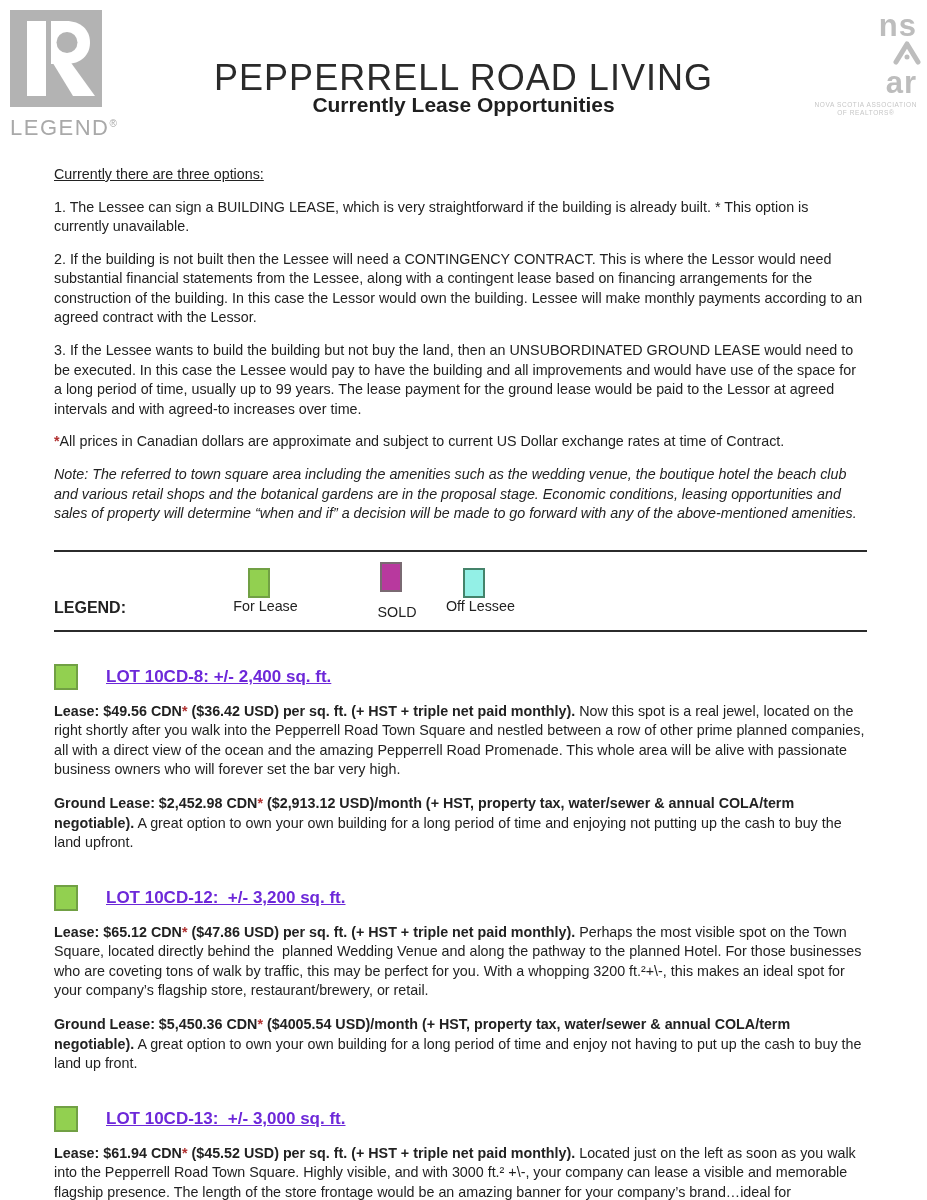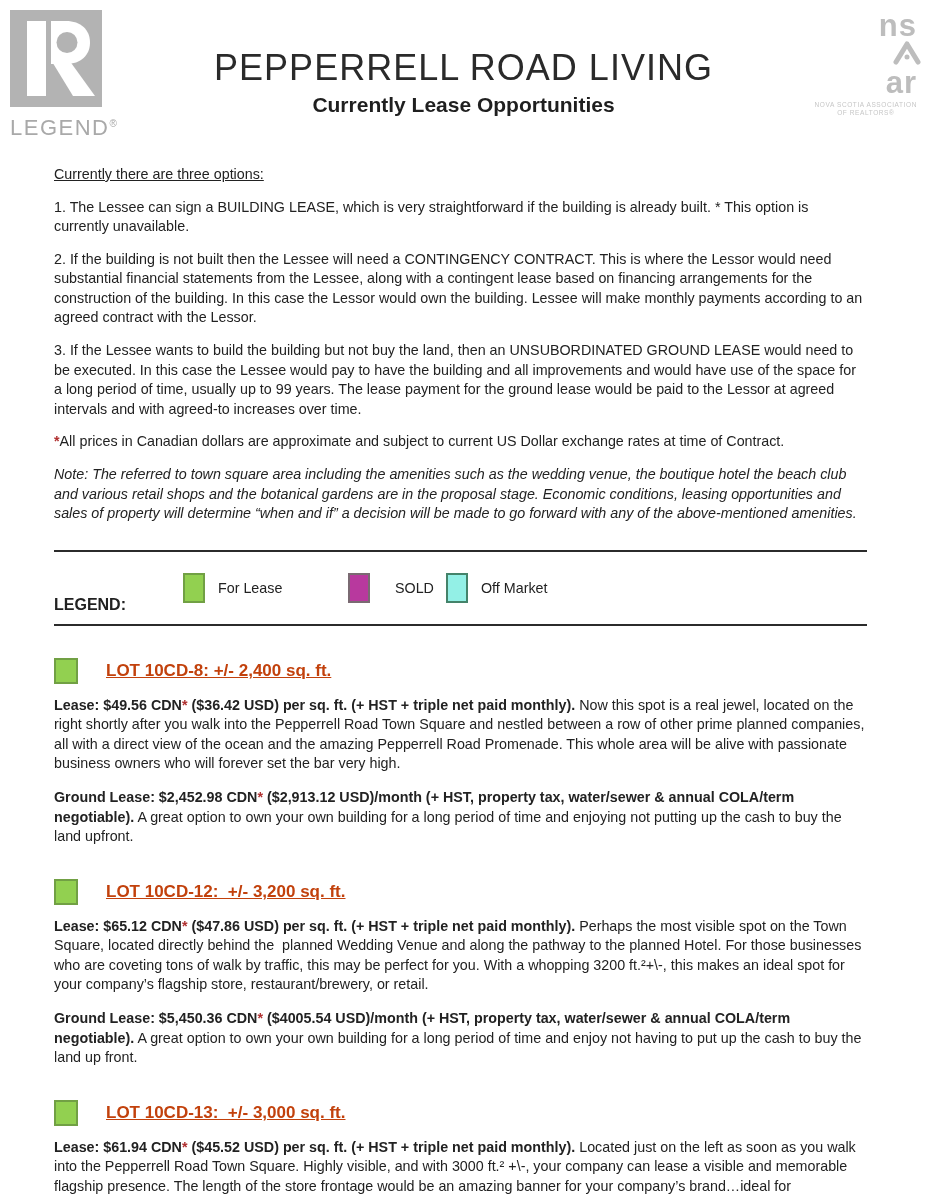--- a/index.html
+++ b/index.html
@@ -28,21 +28,21 @@
     color: #bdbdbd; font-size: 31px; font-weight: 600; letter-spacing: 1px;
     line-height: 0.8;
     flex-direction: column;
   }
   .nsar-main .roof { margin: 0 -4px 6px -4px; }
   .nsar-sub {
     font-size: 6.5px; color: #c6c6c6; letter-spacing: 0.6px;
     margin-top: 5px; line-height: 1.35; text-transform: uppercase;
   }
   .title {
-    position: absolute; left: 0; right: 0; top: 42px; margin: 5px;
+    position: absolute; left: 0; right: 0; top: 42px; margin: 15px;
     text-align: center; font-size: 36px; font-weight: 300;
     color: #2a2a2a; letter-spacing: 1px;
   }
   .subtitle {
     position: absolute; left: 0; right: 0; top: 93px;
     text-align: center; font-size: 21px; font-weight: 700; color: #1f1f1f;
   }
 
   
   .content { padding: 0 60px 0 54px; }
@@ -54,38 +54,38 @@
     text-decoration: underline; margin: 16px 0 12px; font-weight: 400;
   }
   .note-italic { font-style: italic; }
   .star { font-weight: 700; }
 
   .rule { border: none; border-top: 2px solid #2b2b2b; margin: 0; }
   .rule-top { margin-top: 26px; }
 
   .legend-row { display: flex; align-items: center; padding: 10px 0; }
   .legend-label { font-weight: 700; font-size: 16px; width: 129px; margin-top: 34px; }
-  .legend-item { display: flex; align-items: center; }
+  .legend-item { display: flex; align-items: center; flex-direction: column; }
   .legend-item .swatch {
     width: 22px; height: 30px; border: 2px solid; margin-right: 13px;
     flex: 0 0 auto;
   }
   .legend-item .swatch-label { font-size: 14.3px; }
   .li-1 { width: 165px; }
   .li-2 { width: 98px; gap: 12px; }
 
   .lot { margin-top: 32px; }
   .lot-header { display: flex; align-items: center; margin-bottom: 6px; }
   .lot-square {
     width: 24px; height: 26px; border: 2px solid; margin-right: 28px;
     flex: 0 0 auto;
   }
   .lot-title {
     margin: 0; font-size: 17px; font-weight: 700;
-    text-decoration: underline; white-space: pre-wrap; color: #c2410c;
+    text-decoration: underline; white-space: pre-wrap; color: #6d28d9;
   }
   .lot p.doc { margin: 12px 0 14px; }
 </style>
 </head>
 <body>
 
 <div class="page">
 
   <header>
     <div class="realtor">
@@ -136,21 +136,21 @@
       <div class="legend-item li-1">
         <span class="swatch" style="background-color: rgb(146, 208, 80); border-color: rgb(113, 160, 68);"></span>
         <span class="swatch-label">For Lease</span>
       </div>
       <div class="legend-item li-2">
         <span class="swatch" style="background-color: rgb(184, 57, 158); border-color: rgb(122, 106, 114);"></span>
         <span class="swatch-label">SOLD</span>
       </div>
       <div class="legend-item">
         <span class="swatch" style="background-color: rgb(147, 240, 230); border-color: rgb(68, 131, 106);"></span>
-        <span class="swatch-label">Off Market</span>
+        <span class="swatch-label">Off Lessee</span>
       </div>
     </div>
     <hr class="rule">
 
     <section class="lot">
       <div class="lot-header">
         <span class="lot-square" style="background-color: rgb(146, 208, 80); border-color: rgb(113, 160, 68);"></span>
         <h2 class="lot-title">LOT 10CD-8: +/- 2,400 sq. ft.</h2>
       </div>
       <p class="doc"><strong>Lease: $49.56 CDN</strong><strong class="star" style="color: rgb(176, 48, 48);">*</strong><strong> ($36.42 USD) per sq. ft. (+ HST + triple net paid monthly).</strong><span> Now this spot is a real jewel, located on the right shortly after you walk into the Pepperrell Road Town Square and nestled between a row of other prime planned companies, all with a direct view of the ocean and the amazing Pepperrell Road Promenade. This whole area will be alive with passionate business owners who will forever set the bar very high.</span></p>

